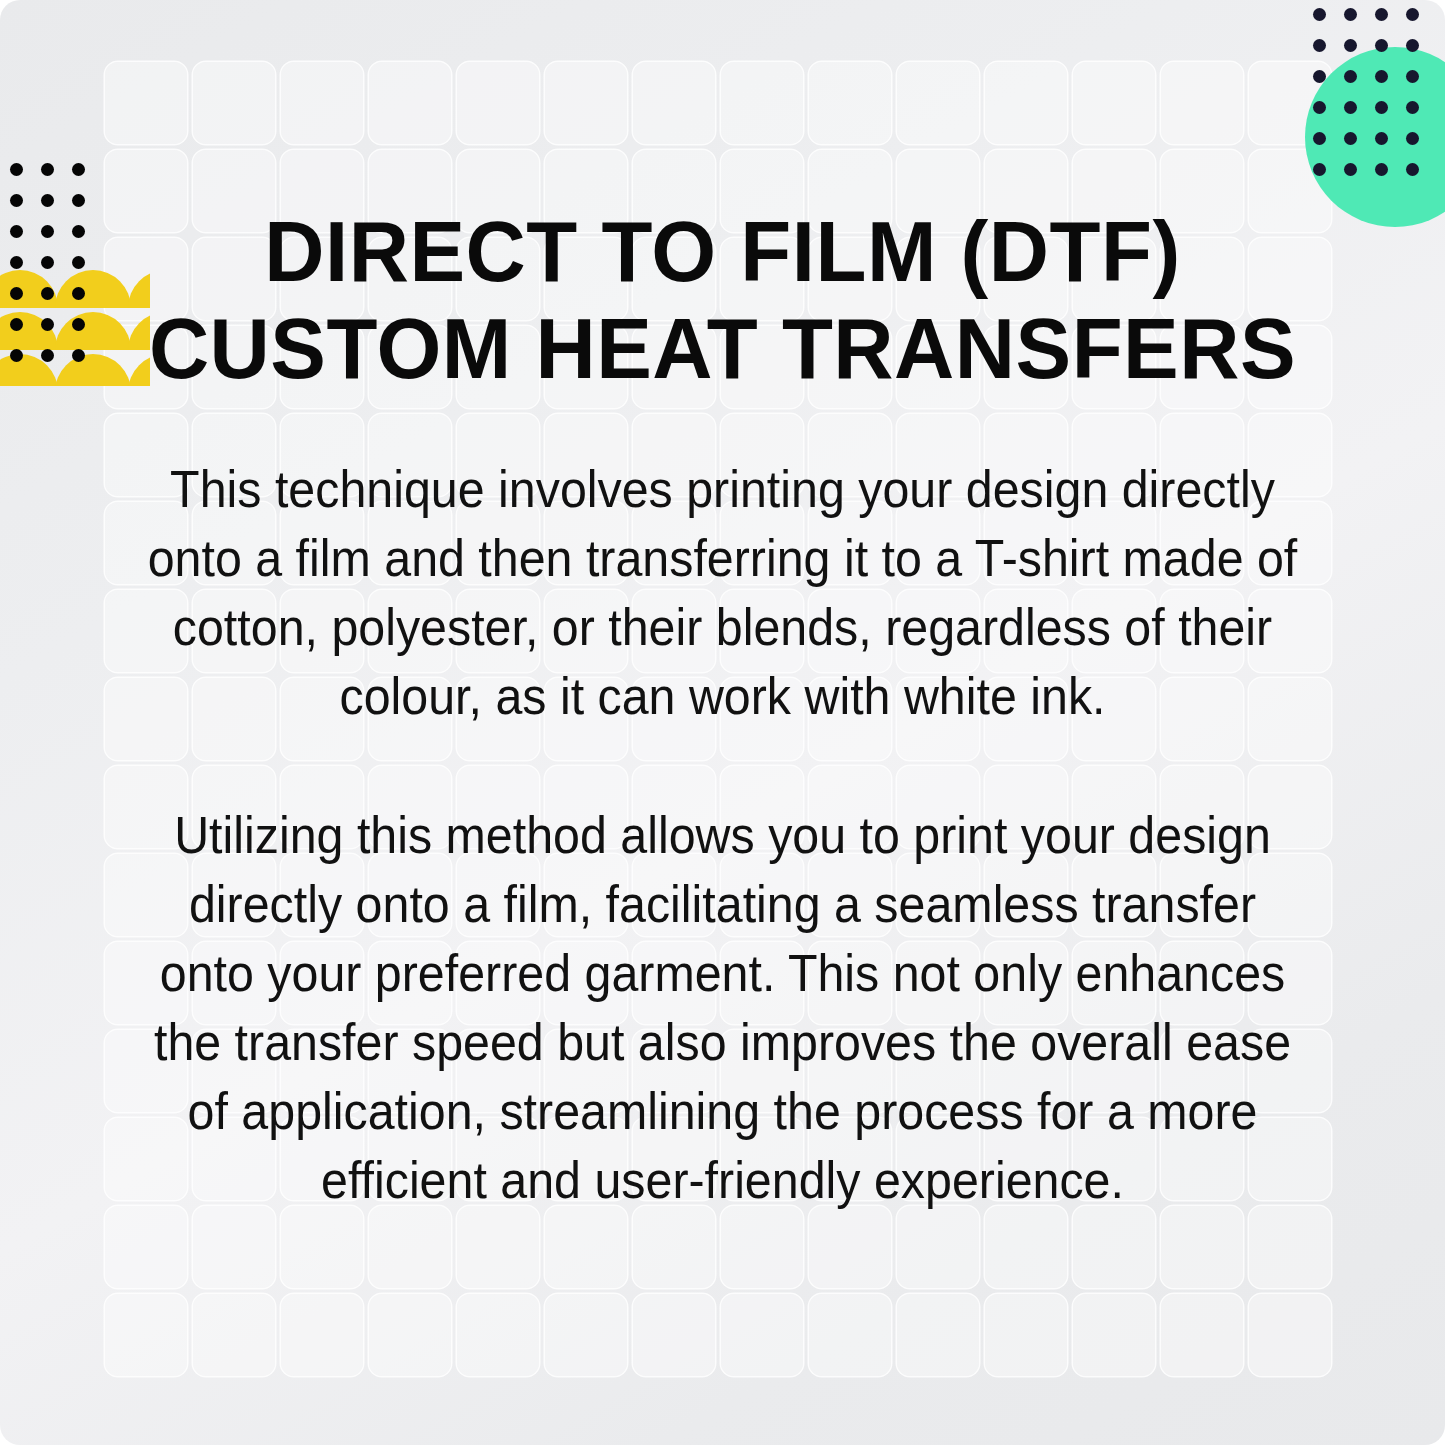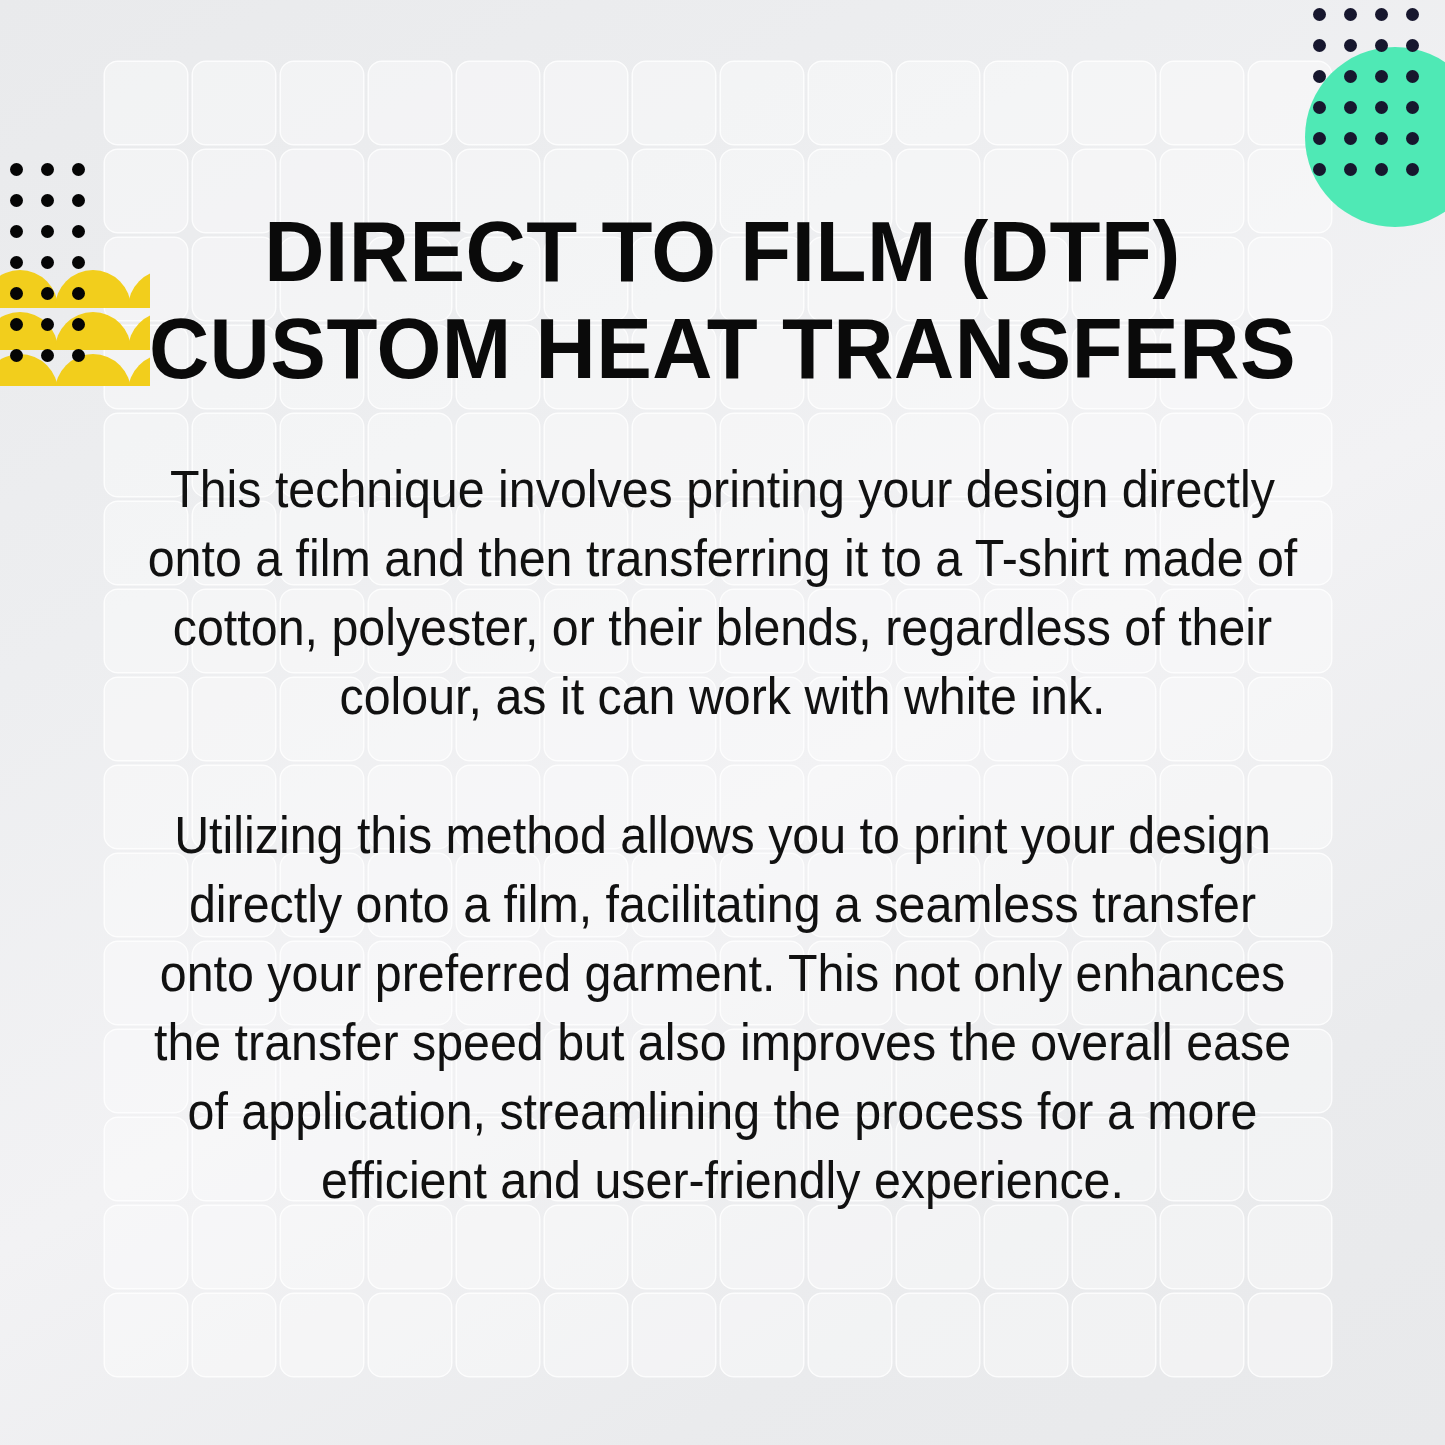--- a/index.html
+++ b/index.html
@@ -7,20 +7,21 @@
     padding: 0;
     background: #ffffff;
   }
   #poster {
     position: relative;
     width: 1445px;
     height: 1445px;
     overflow: hidden;
     background: linear-gradient(150deg, #e9eaec 0%, #edeef0 30%, #f2f2f4 55%, #eaebed 80%, #e8e9eb 100%);
     font-family: "Liberation Sans", sans-serif;
+    border-radius: 20px;
   }
 
   
   .grid-layer {
     position: absolute;
     left: 105px;
     top: 62px;
     width: 1236px;
     height: 1320px;
     display: grid;

